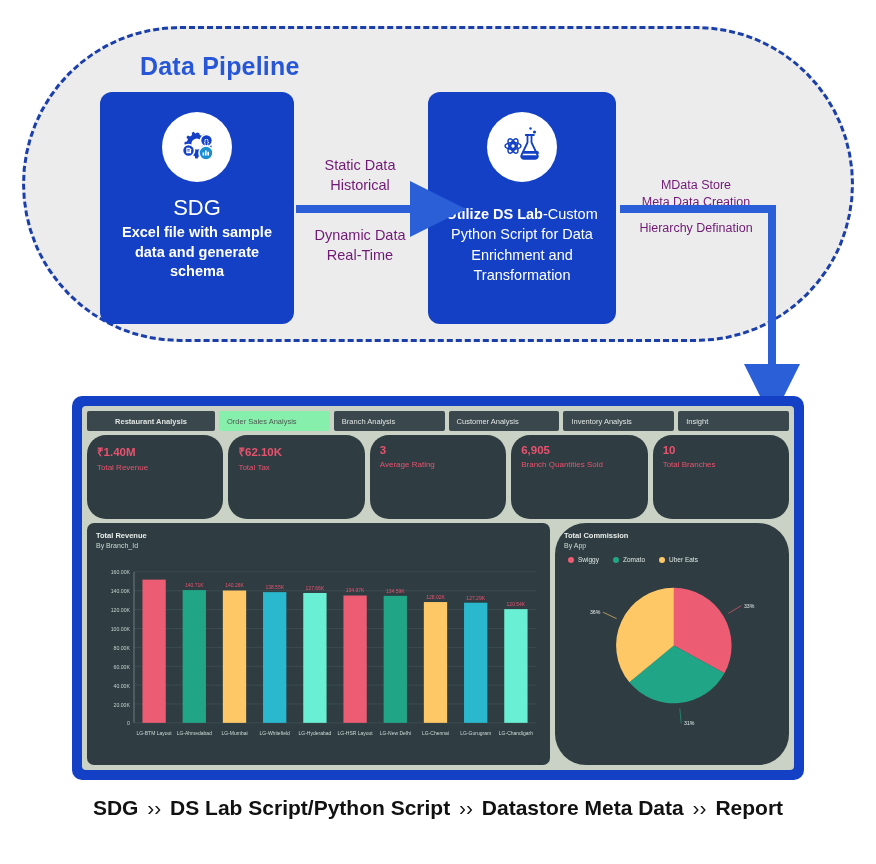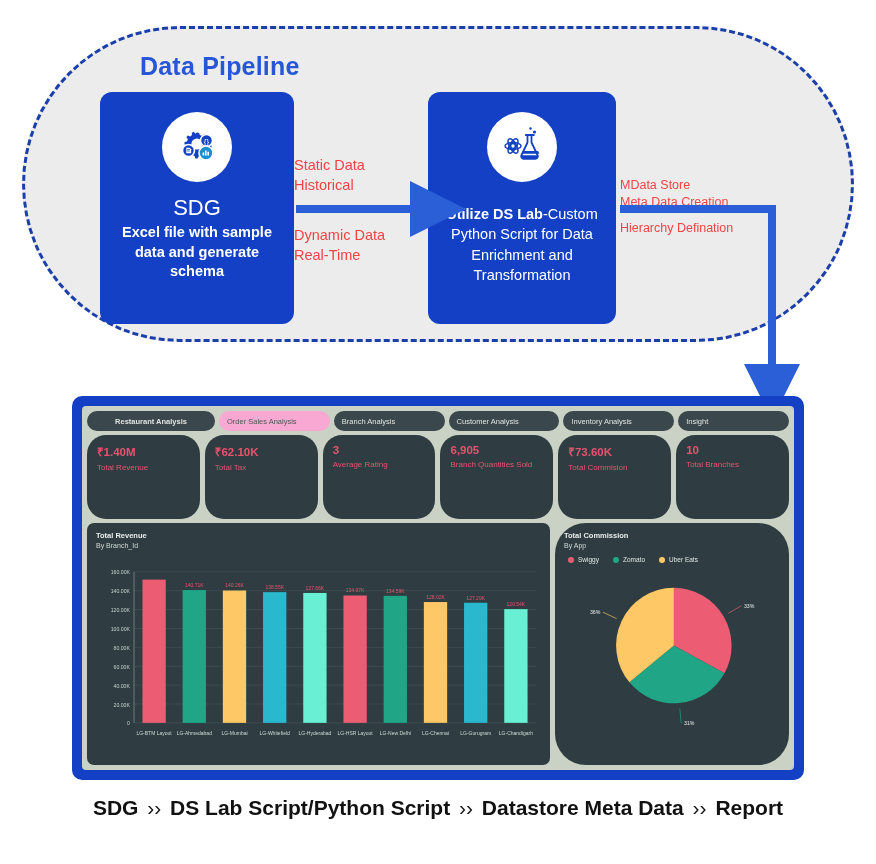--- a/index.html
+++ b/index.html
@@ -63,23 +63,23 @@
   }
   .stage-desc-strong {
     font-size: 14.5px; font-weight: 700;
     line-height: 1.4; margin-top: 22px; padding: 0 8px;
   }
   .stage-desc-strong .reg { font-weight: 400; }
 
   
   .arrow-label {
     position: absolute;
-    text-align: left;
+    text-align: center;
     font-size: 14.5px;
-    color: #ef4444;
+    color: #701a75;
     line-height: 1.35;
   }
   #label-static  { left: 294px; top: 156px; width: 132px; }
   #label-dynamic { left: 294px; top: 226px; width: 132px; }
   #label-mdata   { left: 620px; top: 177px; width: 152px; font-size: 12.5px; }
   #label-hier    { left: 620px; top: 220px; width: 152px; font-size: 12.5px; }
 
   
   .arrow-svg { position: absolute; left: 0; top: 0; width: 876px; height: 864px; pointer-events: none; }
 
@@ -108,25 +108,25 @@
 
   
   .tab-row { display: flex; gap: 4px; height: 20px; }
   .tab {
     flex: 1;
     background: #3a474c;
     color: #dfe4e2;
     font-size: 7.5px;
     display: flex; align-items: center;
     padding-left: 8px;
-    border-radius: 10px;
+    border-radius: 2px;
   }
   .tab.first { flex: 0 0 128px; justify-content: center; padding-left: 0; font-weight: 700; }
   .tab.active {
-    background: #f9a8d4;
+    background: #86efac;
     color: #4d5a50;
   }
 
   
   .kpi-row { display: flex; gap: 5px; height: 84px; }
   .kpi-card {
     flex: 1;
     background: #2f3d42;
     border-radius: 19px;
     padding: 9px 10px;
@@ -273,24 +273,20 @@
             <div class="kpi-value">₹62.10K</div>
             <div class="kpi-label">Total Tax</div>
           </div>
           <div class="kpi-card">
             <div class="kpi-value">3</div>
             <div class="kpi-label">Average Rating</div>
           </div>
           <div class="kpi-card">
             <div class="kpi-value">6,905</div>
             <div class="kpi-label">Branch Quantities Sold</div>
-          </div>
-          <div class="kpi-card">
-            <div class="kpi-value">₹73.60K</div>
-            <div class="kpi-label">Total Commision</div>
           </div>
           <div class="kpi-card">
             <div class="kpi-value">10</div>
             <div class="kpi-label">Total Branches</div>
           </div>
         </div>
 
       <div class="chart-row">
 
         <div class="chart-card" id="bar-card">

